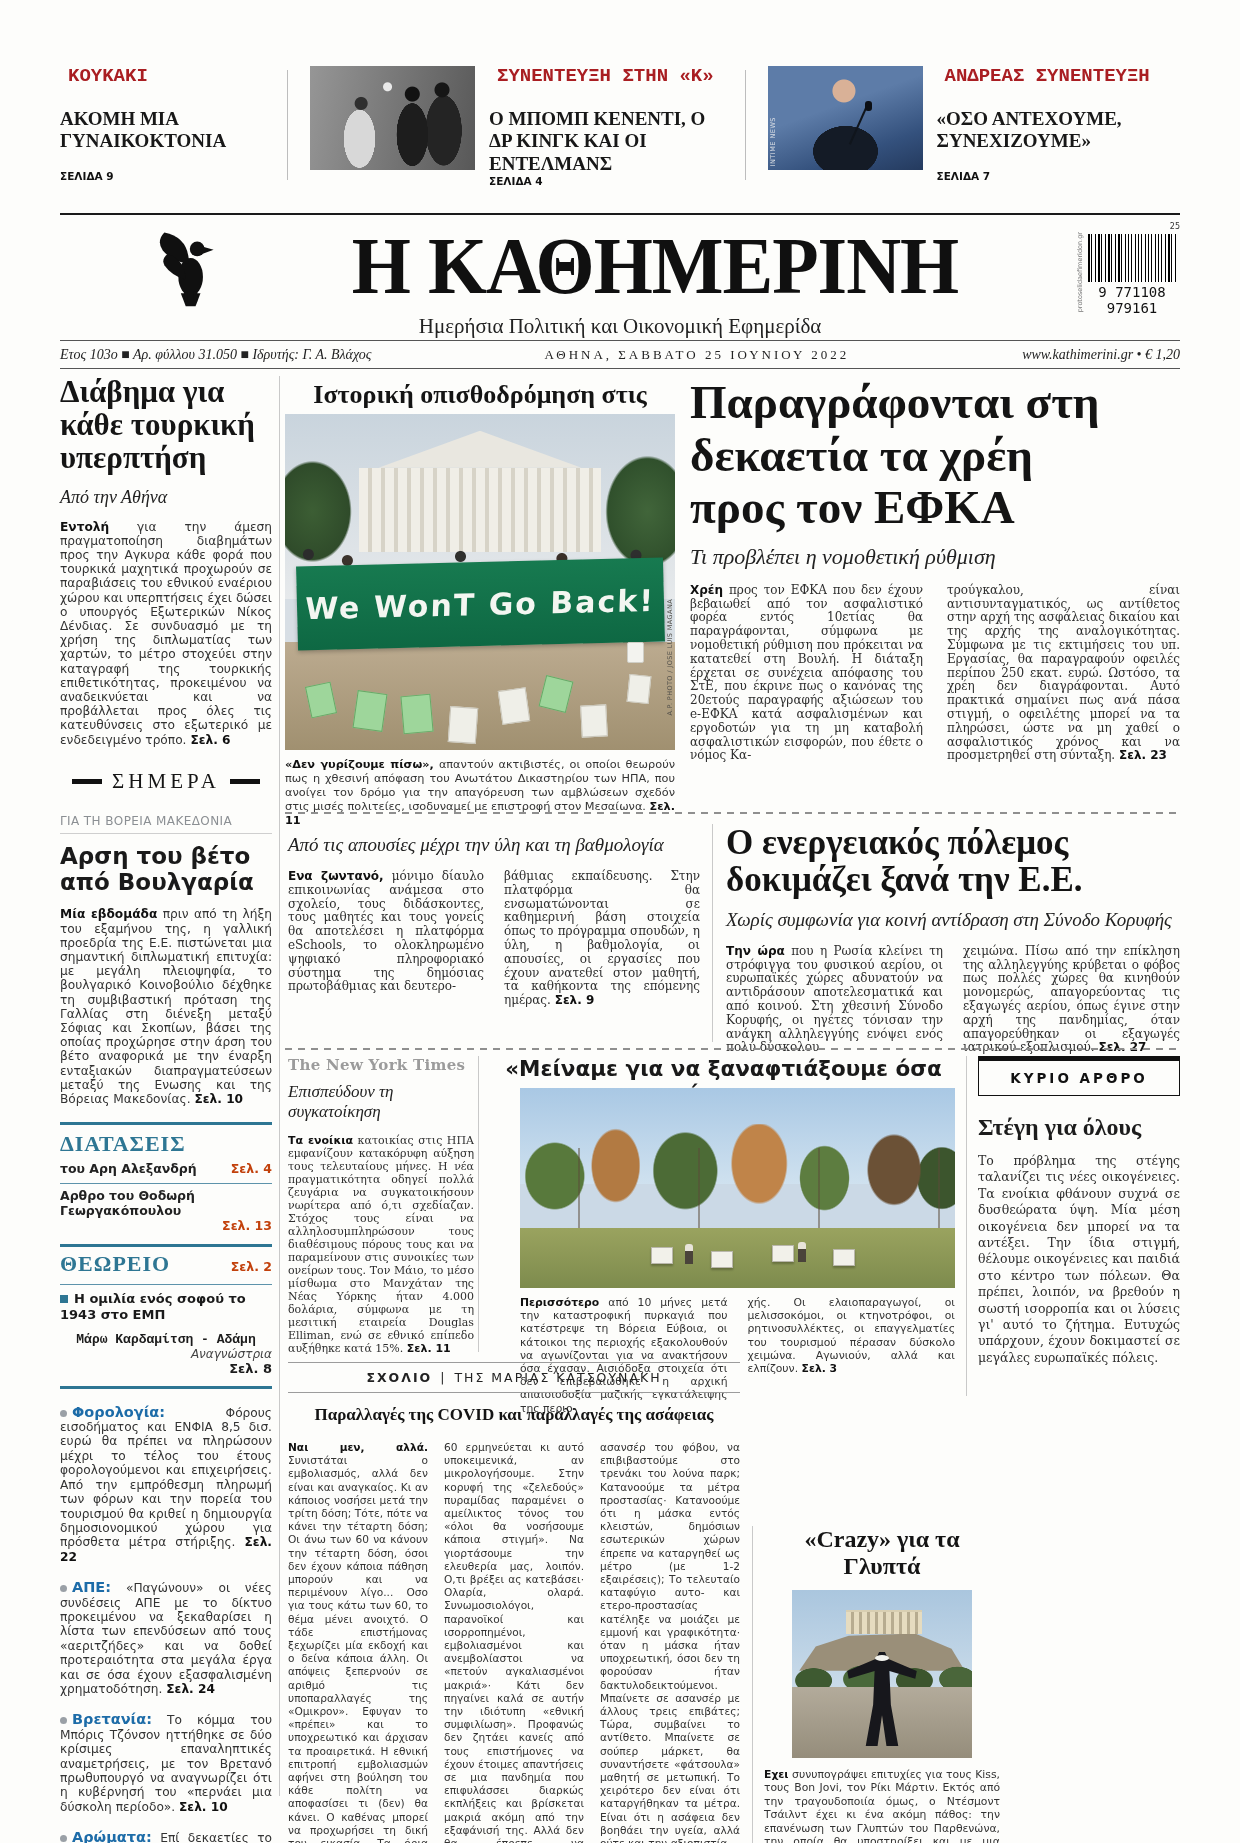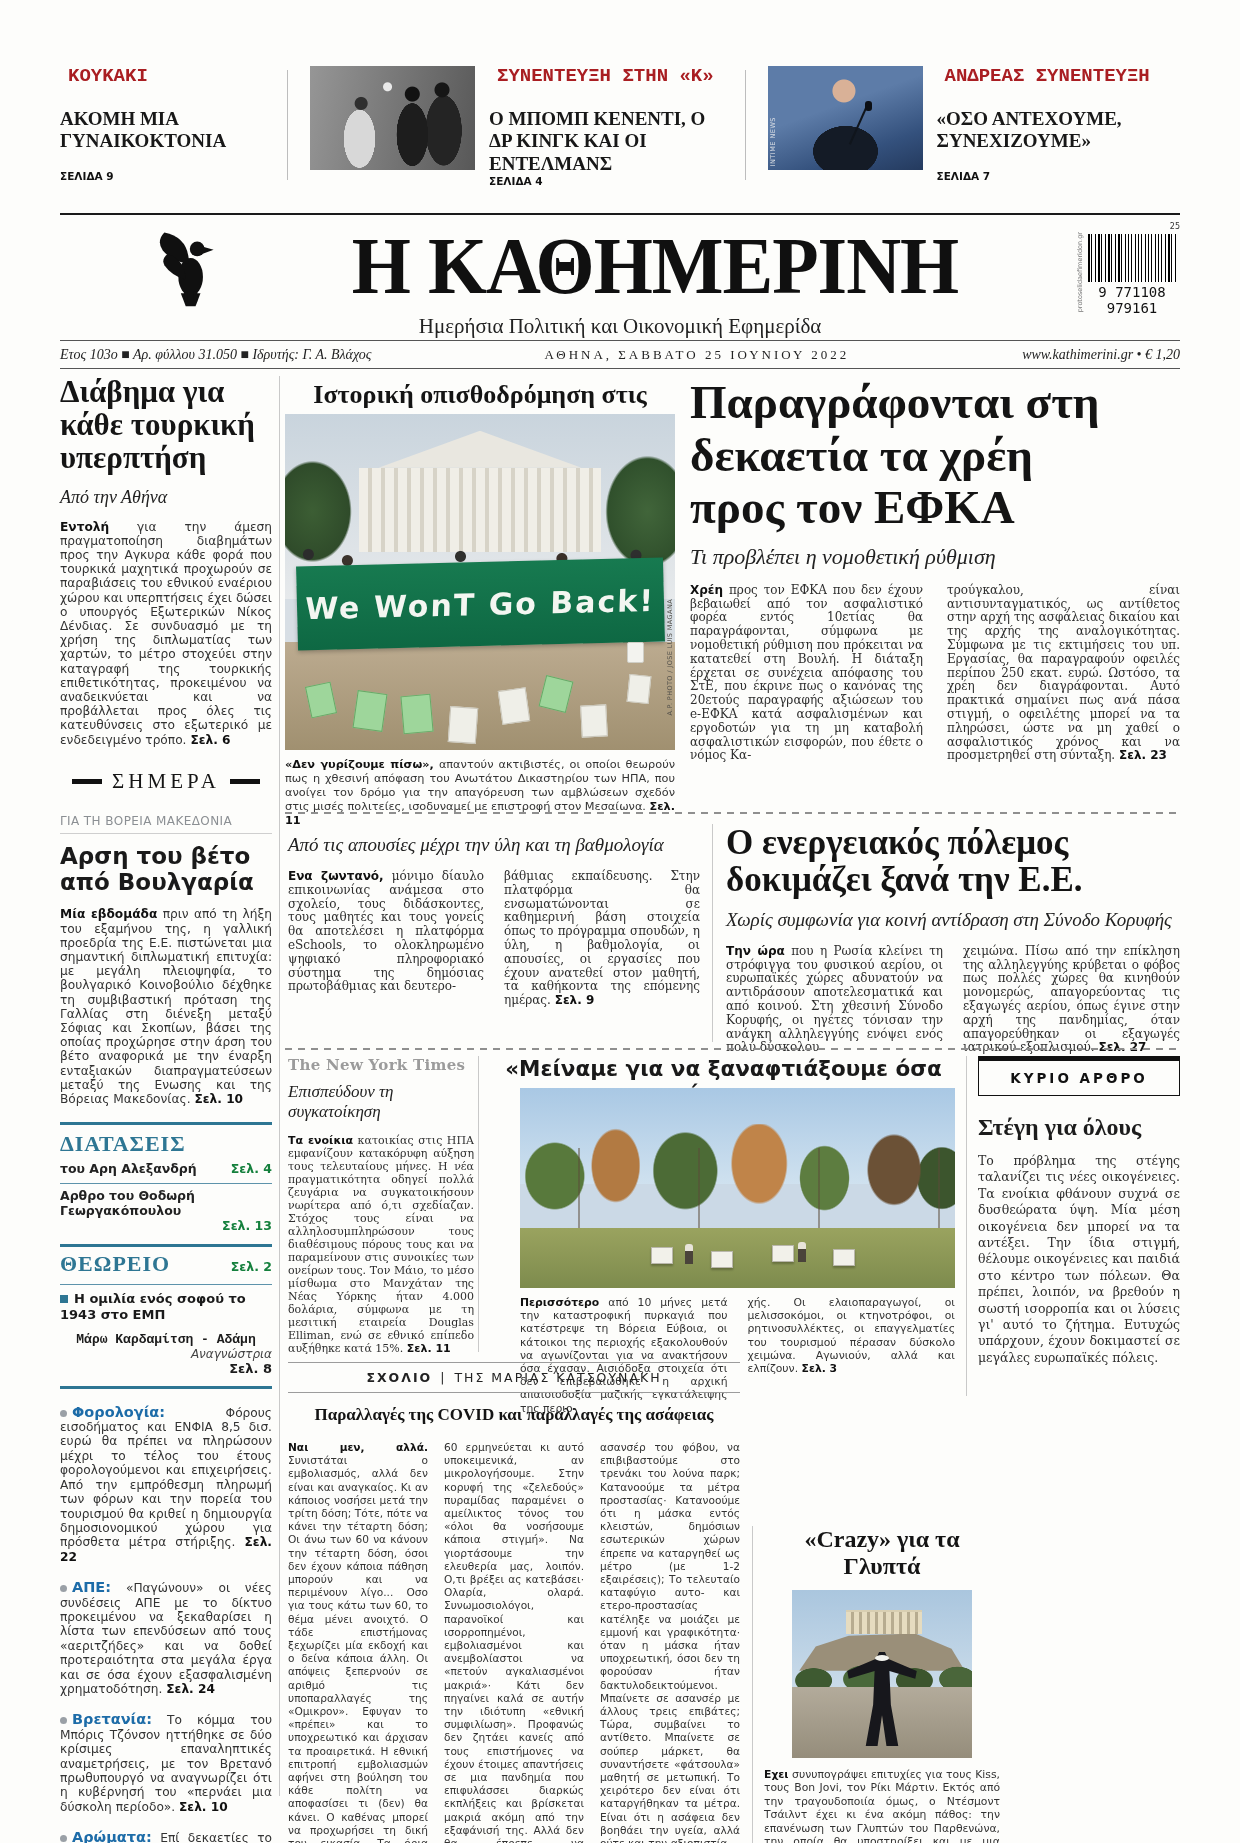--- a/index.html
+++ b/index.html
@@ -58,21 +58,21 @@
   .simera{display:flex;align-items:center;gap:10px;justify-content:center;margin-top:22px;}
   .simera .bar{width:30px;height:5px;background:#111;}
   .simera .t{font-family:"Liberation Serif",serif;font-size:21px;letter-spacing:4px;color:#151515;}
   .lr-label{font-size:12px;letter-spacing:.4px;color:#8b8f93;margin-top:20px;padding-bottom:5px;border-bottom:1px solid #cfcfcf;}
   .lr-h2{font-weight:700;font-size:23px;line-height:1.12;color:#1a1a1a;margin-top:10px;}
   .tealrule{height:3px;background:#2e7693;margin-top:16px;}
   .tealthin{height:1px;background:#5d93ab;}
   .lr-sec-title{font-family:"Liberation Serif",serif;font-weight:700;font-size:22px;letter-spacing:1px;color:#2e7693;padding-top:6px;}
   .lr-row{display:flex;justify-content:space-between;align-items:baseline;font-size:12.5px;padding:4px 0 7px;}
   .lr-row .n{font-weight:700;color:#222;}
-  .lr-row .p{font-weight:700;color:#15803d;}
+  .lr-row .p{font-weight:700;color:#c2410c;}
   .lr-item{padding:6px 0 8px;font-size:13px;}
   .sq{display:inline-block;width:8px;height:8px;background:#2e7693;margin-right:6px;}
   .lr-item .tt{font-weight:700;color:#1a1a1a;line-height:1.25;}
   .lr-item .au{font-weight:700;text-align:center;margin-top:8px;font-family:Liberation Mono, monospace;}
   .lr-item .ro{font-style:italic;text-align:right;font-size:12px;color:#444;}
   .lr-item .pg{font-weight:700;text-align:right;}
   .brief{font-size:12.2px;line-height:14.4px;text-align:justify;color:#333;margin-top:16px;}
   .brief .dot{display:inline-block;width:7px;height:7px;border-radius:50%;background:#9aa0a6;margin-right:5px;}
   .brief .kw{font-weight:700;font-size:14.5px;color:#1d6ca8;}
   .brief b{color:#111;}

